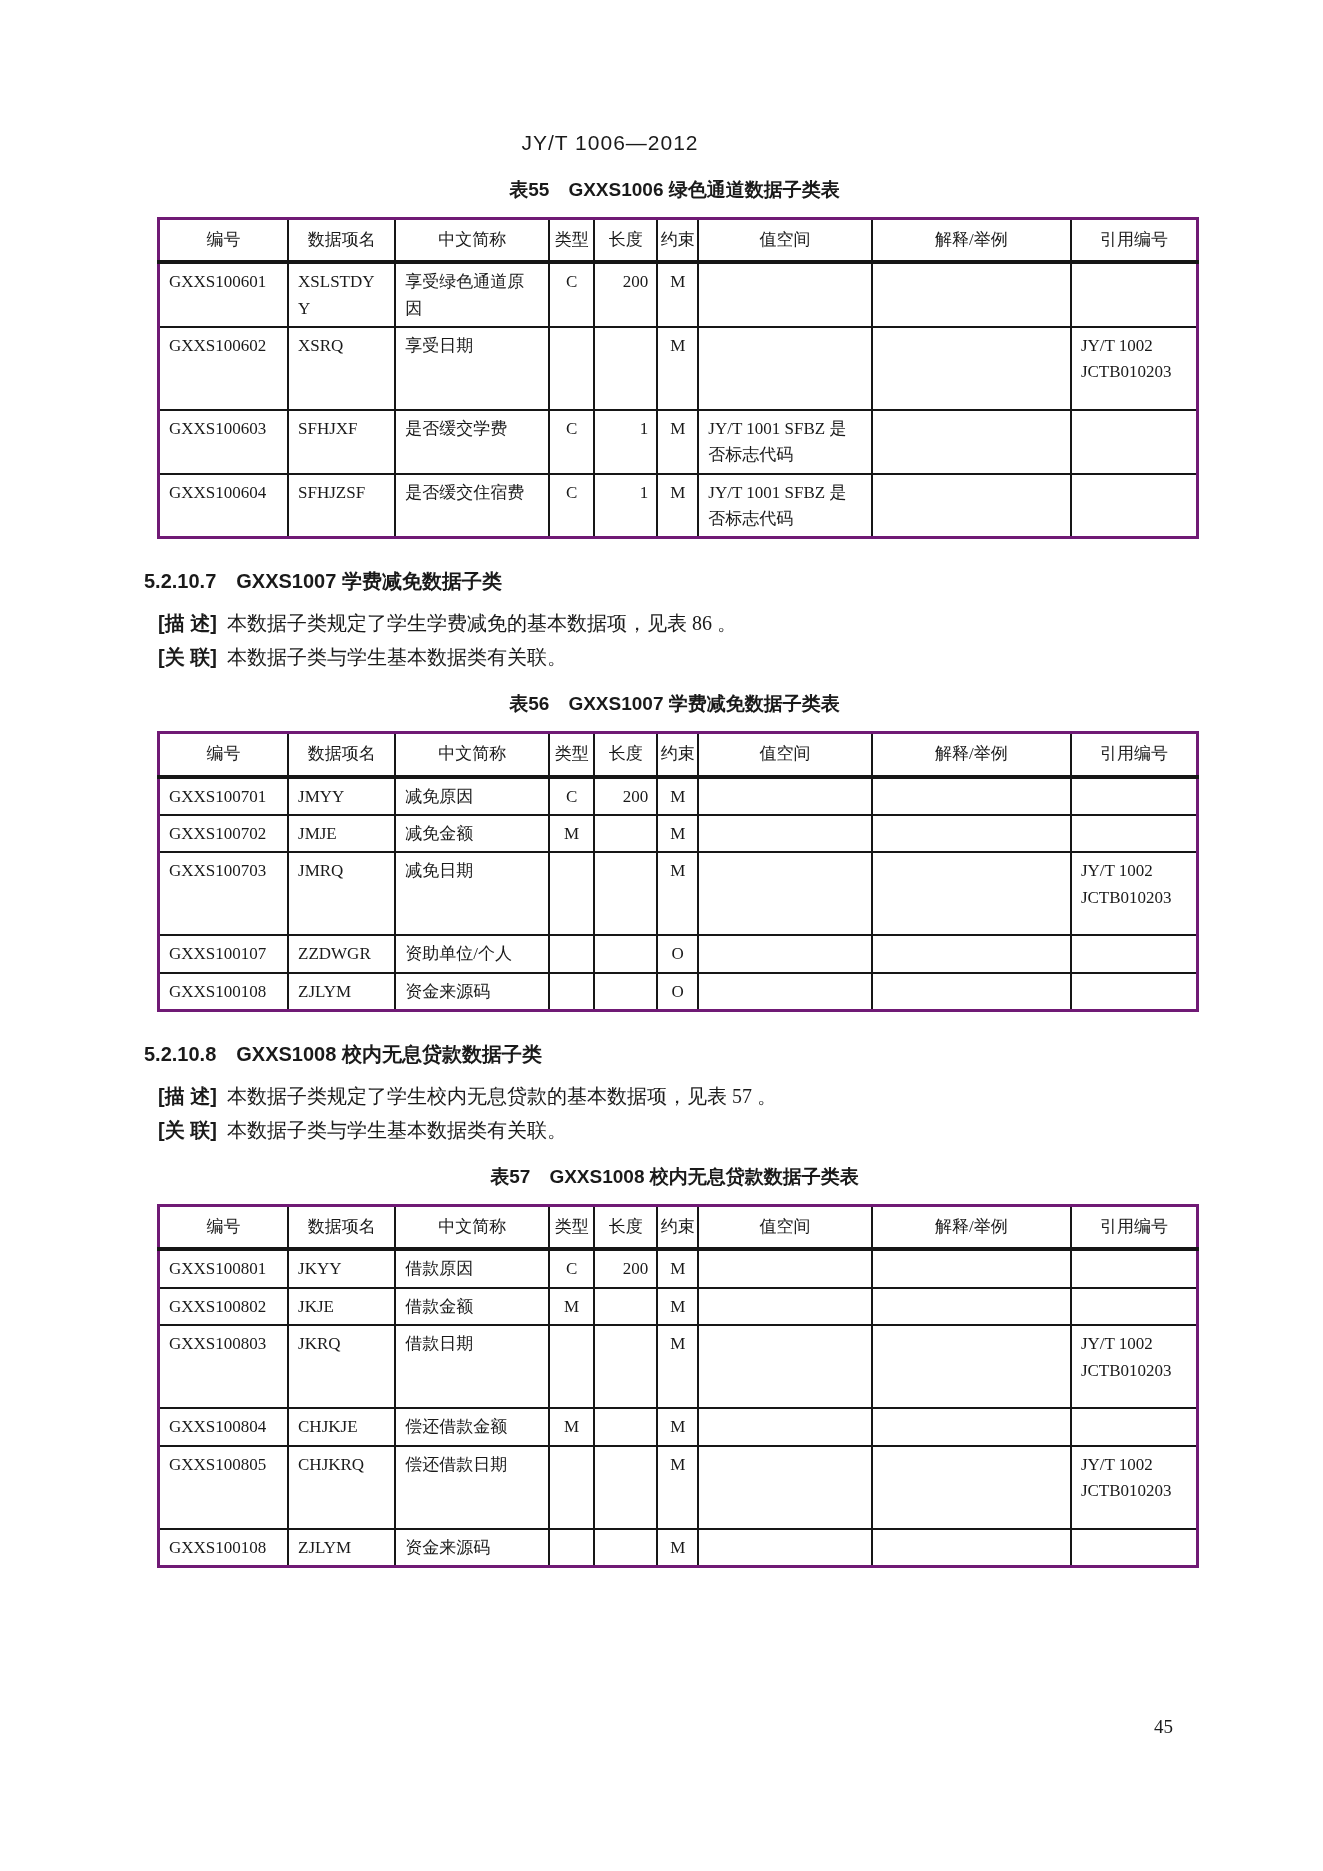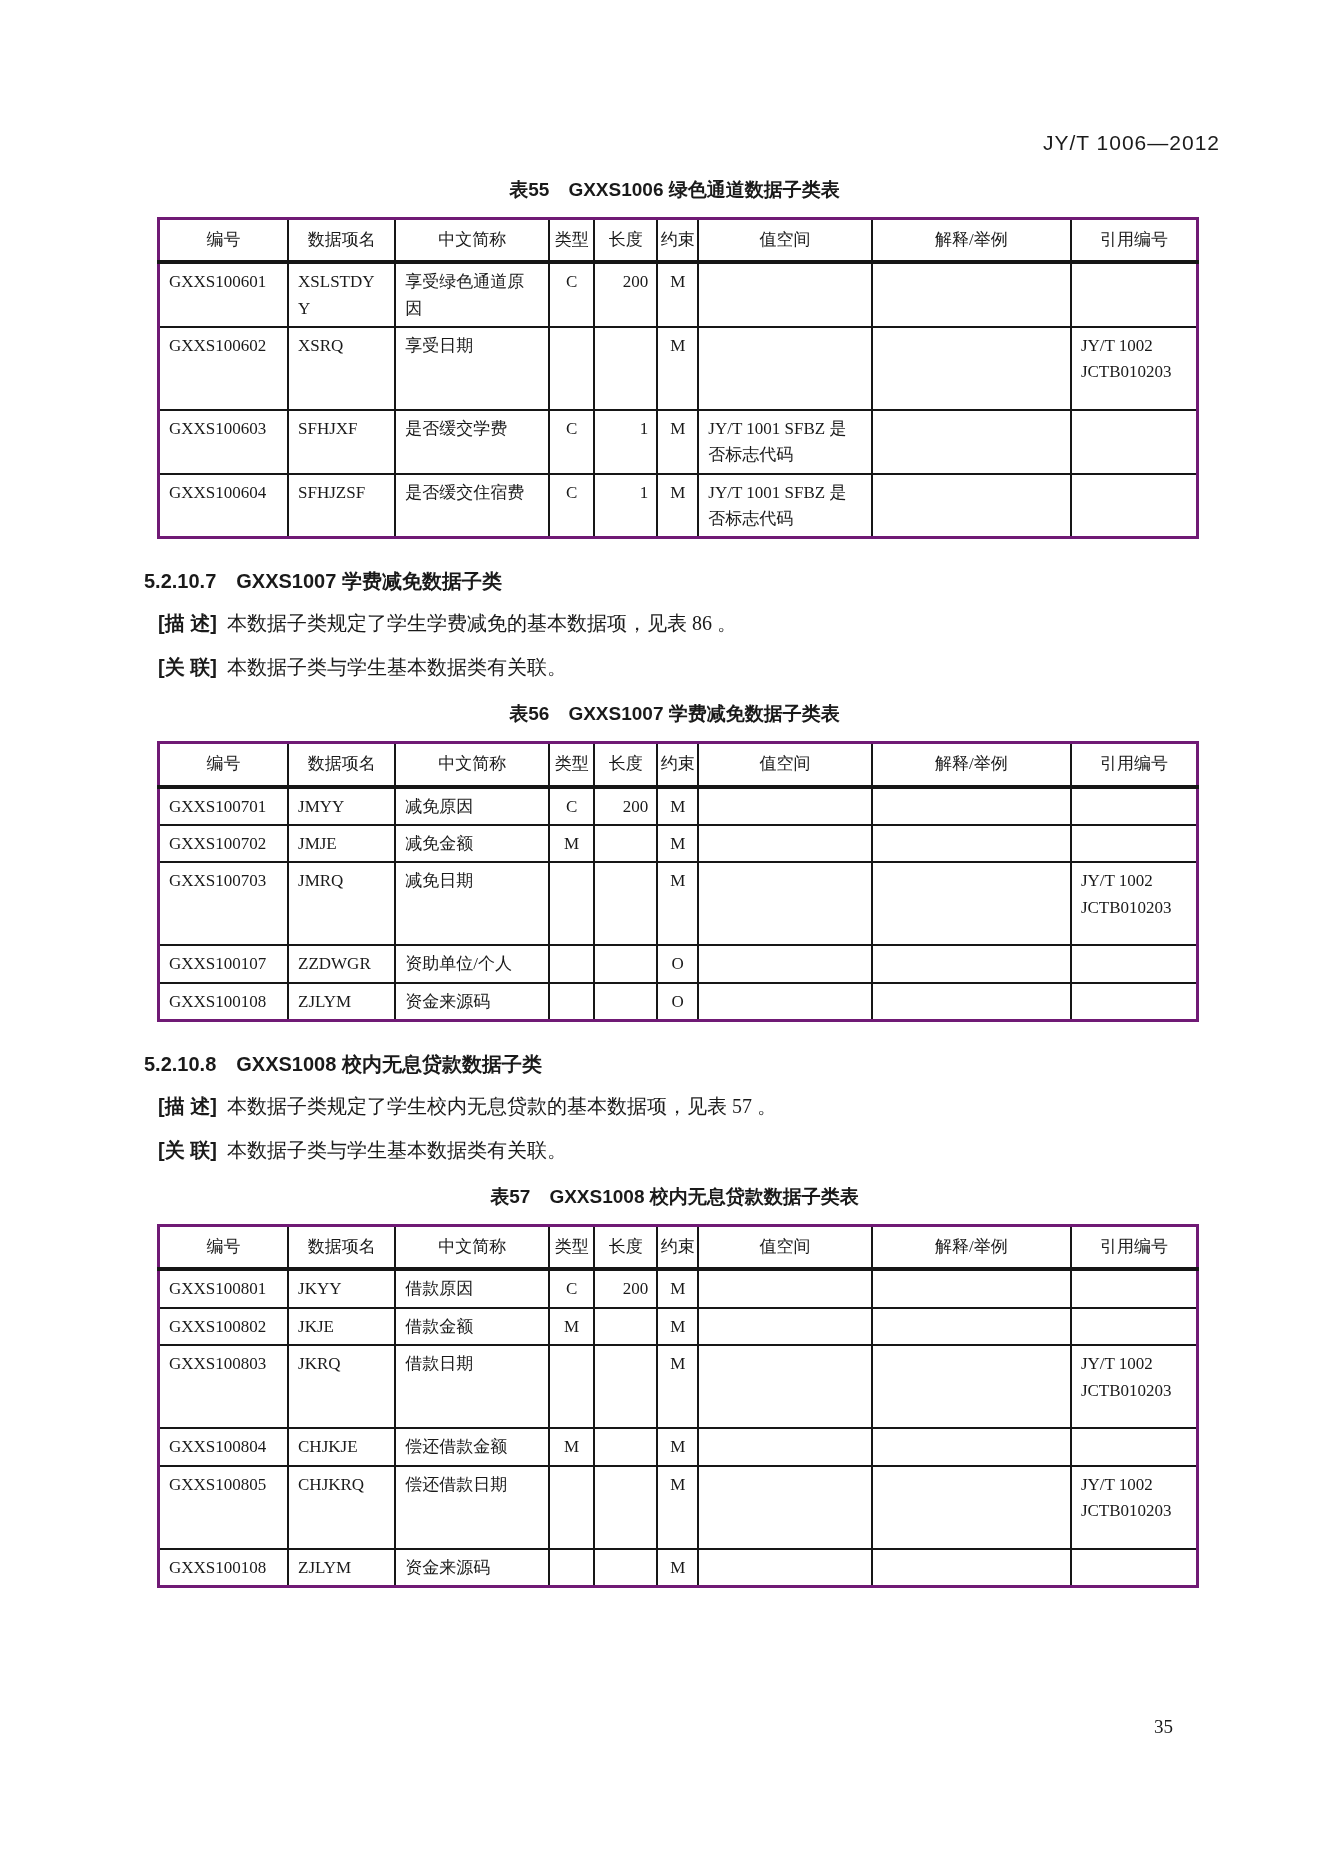--- a/index.html
+++ b/index.html
@@ -2,21 +2,21 @@
 <html><head>
 <meta charset="utf-8">
 <style>
   html,body{margin:0;padding:0;background:#ffffff;}
   body{
     width:1323px;height:1871px;position:relative;
     font-family:"Liberation Serif","DejaVu Serif",serif;
     color:#1a1a1a;overflow:hidden;
   }
   .doc-header{
-    padding-top:130px;padding-right:103px;text-align:right;
+    padding-top:130px;padding-right:103px;text-align:center;
     font-family:"Liberation Sans","DejaVu Sans",sans-serif;
     font-size:21px;letter-spacing:1px;line-height:26px;
   }
   .content{margin-left:150px;margin-right:124px;}
   .table-title{
     text-align:center;
     font-family:"Liberation Sans","DejaVu Sans",sans-serif;
     font-weight:bold;font-size:19px;line-height:24px;
     margin-top:22px;
   }
@@ -48,21 +48,21 @@
   td.c4{text-align:right;}
   .section-heading{
     font-family:"Liberation Sans","DejaVu Sans",sans-serif;
     font-weight:bold;font-size:20px;line-height:25px;
     margin-top:30px;margin-left:-6px;
   }
   .para{
     font-size:20px;line-height:26px;margin:0;
     padding-left:8px;margin-top:16px;
   }
-  .para.rel{margin-top:18px;}
+  .para.rel{margin-top:8px;}
   .para .label{
     font-family:"Liberation Sans","DejaVu Sans",sans-serif;
     font-weight:bold;margin-right:10px;text-align:right;
   }
   .page-number{
     position:absolute;top:1716px;right:150px;
     font-size:19px;
   }
 </style>
 </head>
@@ -313,13 +313,13 @@
             <td class="c6"></td>
             <td class="c7"></td>
             <td class="c8"></td>
           </tr>
         </tbody>
     </table>
   </div>
 
 </div>
 
-<div class="page-number">35</div>
+<div class="page-number">45</div>
 
 </body></html>

